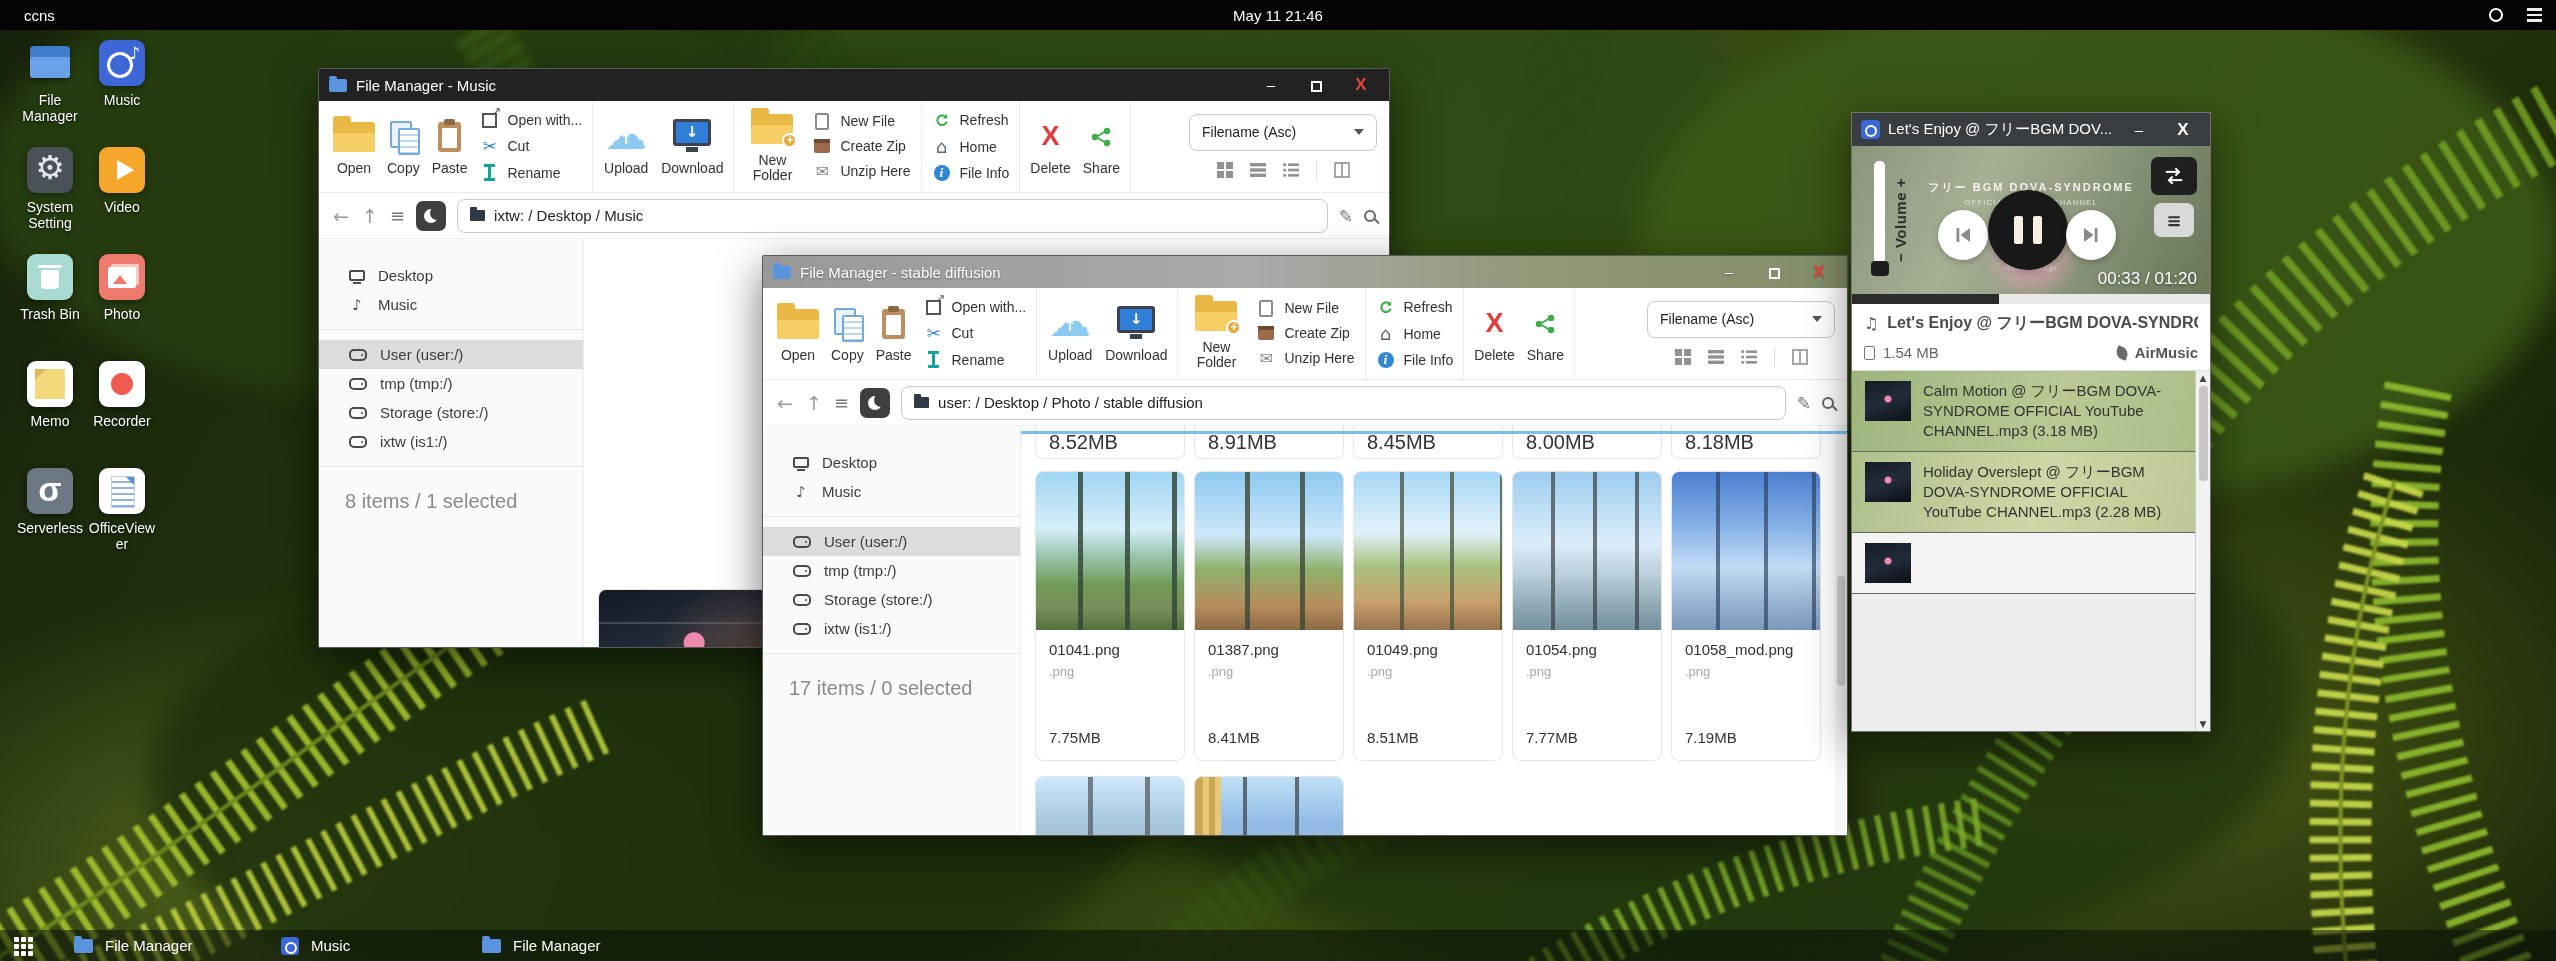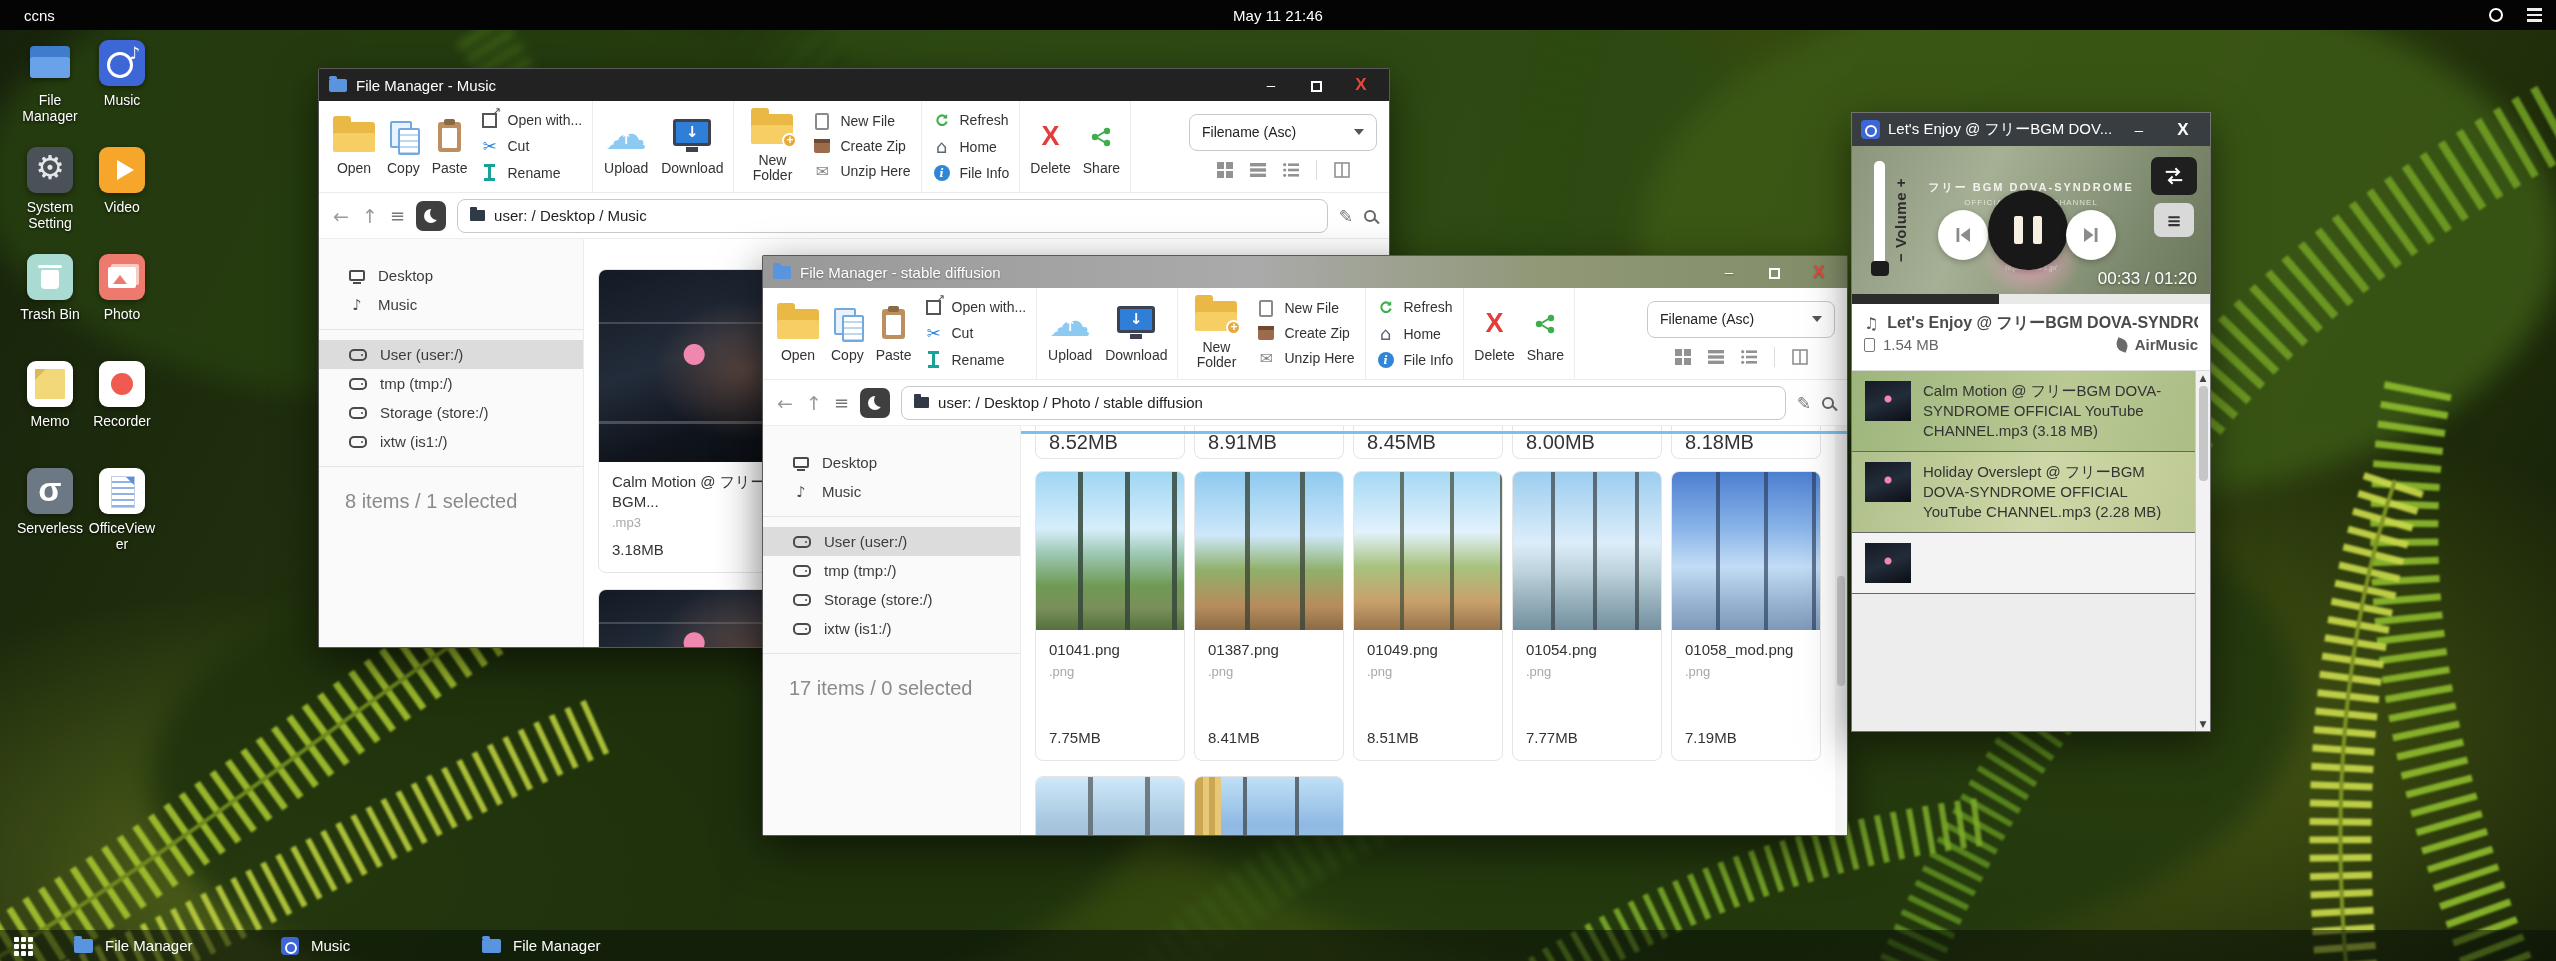--- a/index.html
+++ b/index.html
@@ -192,21 +192,21 @@
 .pbar{display:inline-block;width:9px;height:28px;background:#f6efe2;border-radius:2px;margin:0 5px}
 .sqbtn{position:absolute;display:flex;align-items:center;justify-content:center;border-radius:7px}
 .rep-btn{right:13px;top:11px;width:46px;height:38px;background:#1f1f1f}
 .list-btn{right:16px;top:57px;width:40px;height:34px;background:#d9d9d9;color:#333;font-size:18px;font-family:"DejaVu Sans",sans-serif;font-weight:bold}
 .p-time{position:absolute;right:13px;bottom:5px;color:#fff;font-size:17px;text-shadow:0 1px 3px rgba(0,0,0,.45)}
 .p-progress{height:10px;flex:none;background:#e9e9e7;position:relative}
 .p-progress .fill{position:absolute;left:0;top:0;bottom:0;width:41%;background:#2c2c2c}
 .p-info{flex:none;height:67px;background:#fff;padding:9px 12px 0;border-bottom:1px solid #ddd}
 .np-row{display:flex;align-items:center;gap:9px;font-size:16px;color:#4a4a4a;font-weight:bold;white-space:nowrap;overflow:hidden}
 .np-note{font-family:"DejaVu Sans",sans-serif;color:#555;flex:none}
-.meta-row{display:flex;align-items:center;gap:8px;margin-top:2px;font-size:15px;color:#666}
+.meta-row{display:flex;align-items:center;gap:8px;margin-top:10px;font-size:15px;color:#666}
 .ig-file{width:11px;height:14px;border:1.5px solid #777;border-radius:2px;flex:none}
 .brand{margin-left:auto;display:flex;align-items:center;gap:7px;color:#555;font-weight:bold}
 .ig-leaf{width:12px;height:12px;background:#6a6a6a;border-radius:0 65% 0 65%;transform:rotate(20deg)}
 .p-list{flex:1;position:relative;overflow:hidden;background:#ededed}
 .p-items{position:absolute;left:0;right:15px;top:0}
 .p-item{display:flex;gap:12px;padding:10px 10px 10px 13px;font-size:15px;color:#333;line-height:1.33;border-bottom:1px solid #666}
 .p-item.green1{background:linear-gradient(105deg,#9db57c,#bac994 60%,#aabe86)}
 .p-item.green2{background:linear-gradient(105deg,#afc08b,#ced7a7 55%,#bdc994)}
 .p-item.white{background:#f3f3f3}
 .p-thumb{width:46px;height:40px;flex:none;background:radial-gradient(circle at 50% 45%, #ef87ae 0 3px, rgba(0,0,0,0) 4px),linear-gradient(160deg,#151b25 0%,#232c3a 50%,#0b0e14 100%)}
@@ -491,21 +491,21 @@
         </div>
       </div>
     </div>
     <div class="fm-pathbar">
       <span class="nav-a">←</span>
       <span class="nav-a">↑</span>
       <span class="nav-m">≡</span>
       <span class="moonbtn"></span>
       <span class="pathfield">
           <span class="pf-folder"></span>
-          <span>user: / Desktop / Music</span>
+          <span>ixtw: / Desktop / Music</span>
         </span>
       <span class="ig-edit">✎</span>
       <span class="ig-search"></span>
     </div>
     <div class="fm-body">
       <div class="fm-side">
         <div class="side-item">
             <span class="ig-screenm"></span>
             <span>Desktop</span>
           </div>
@@ -527,28 +527,20 @@
             <span>Storage (store:/)</span>
           </div>
         <div class="side-item">
             <span class="ig-drive"></span>
             <span>ixtw (is1:/)</span>
           </div>
         <div class="side-div"></div>
         <div class="side-status">8 items / 1 selected</div>
       </div>
       <div class="fm-main">
-        <div class="card" style="left:14px;top:30px;width:185px;height:304px">
-          <div class="thumb album-art" style="height:192px"></div>
-          <div class="card-text">
-            <div class="fname">Calm Motion @ フリーBGM...</div>
-            <div class="fext">.mp3</div>
-            <div class="fsize">3.18MB</div>
-          </div>
-        </div>
         <div class="card" style="left:14px;top:350px;width:185px;height:120px">
           <div class="thumb album-art" style="height:120px"></div>
         </div>
       </div>
     </div>
   </section>
 
   <section class="fm fm2">
     <div class="fm-titlebar">
       <span class="mini-folder-app"></span>

